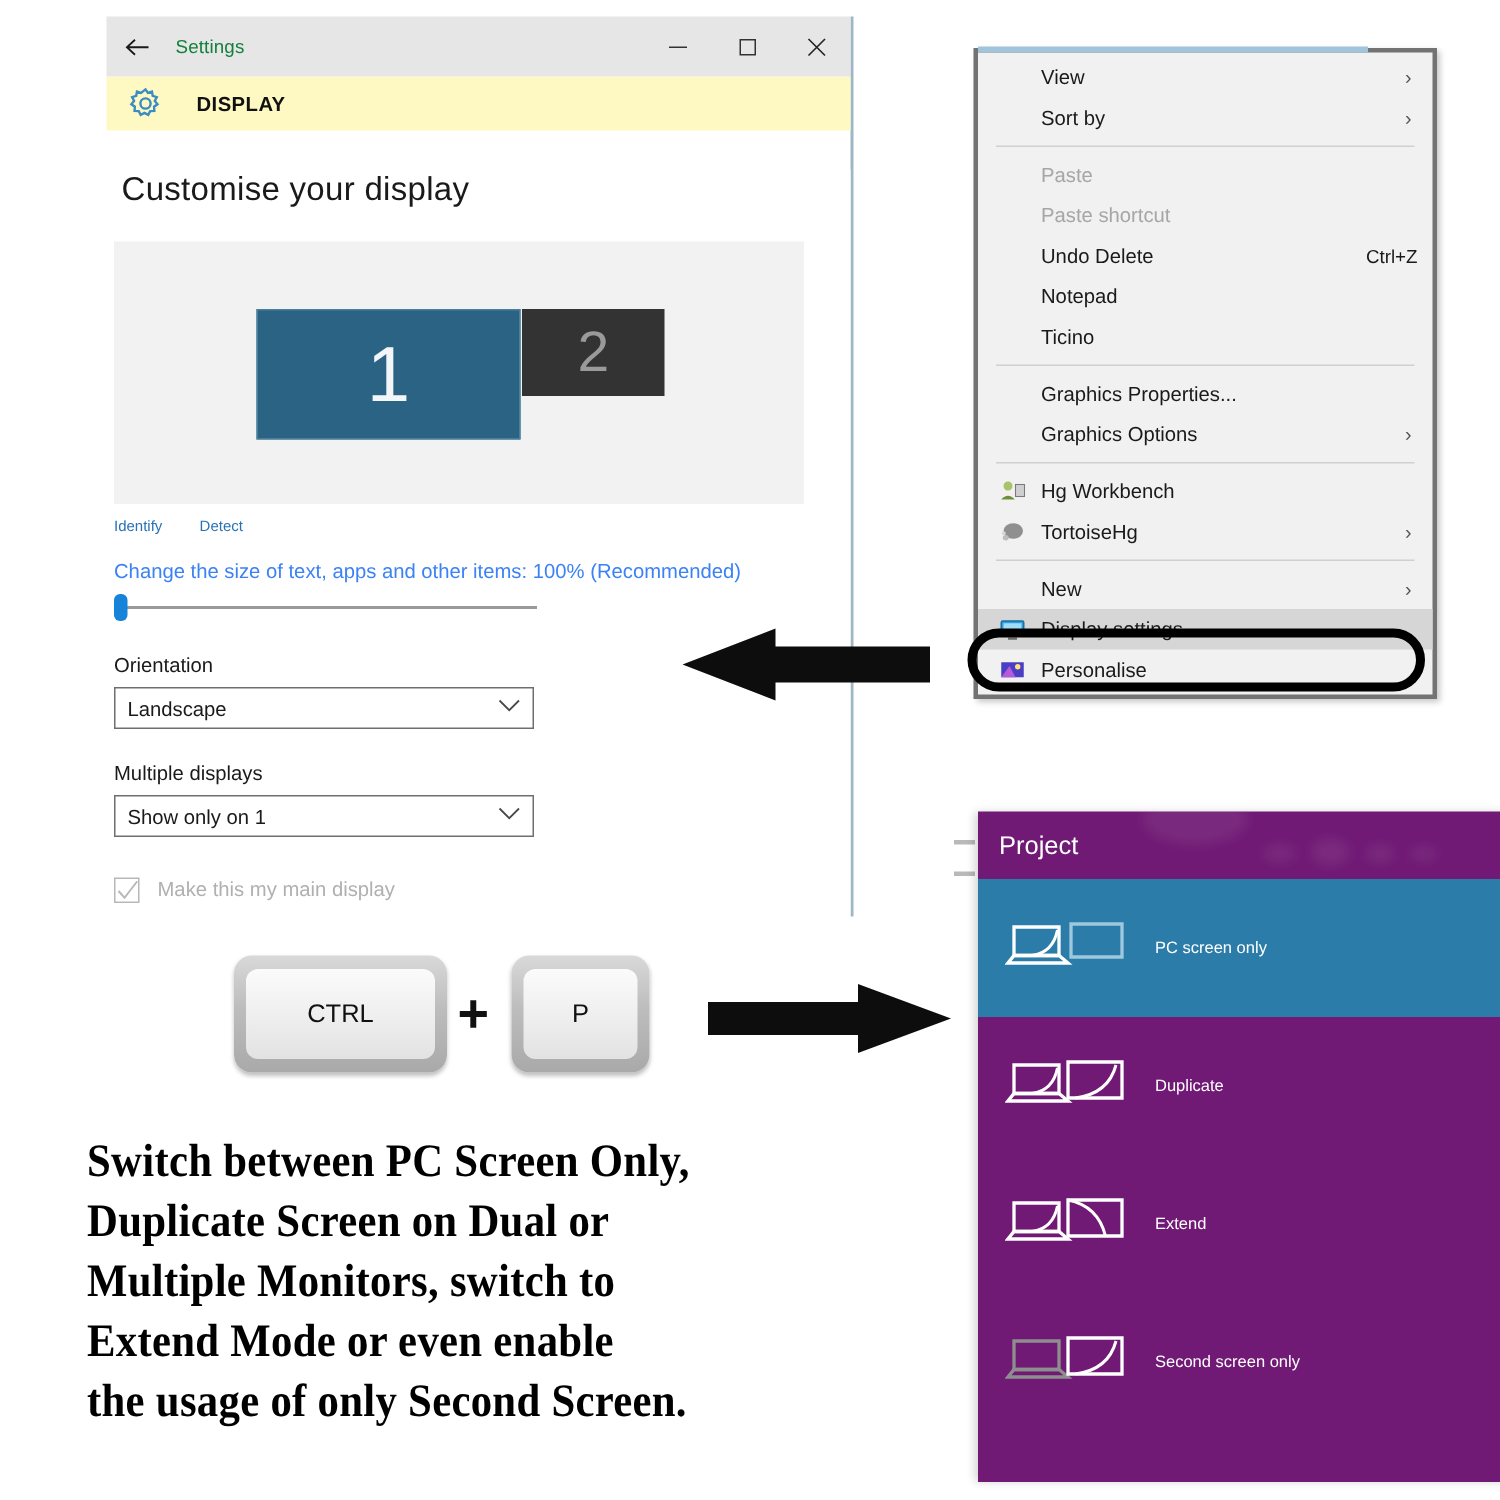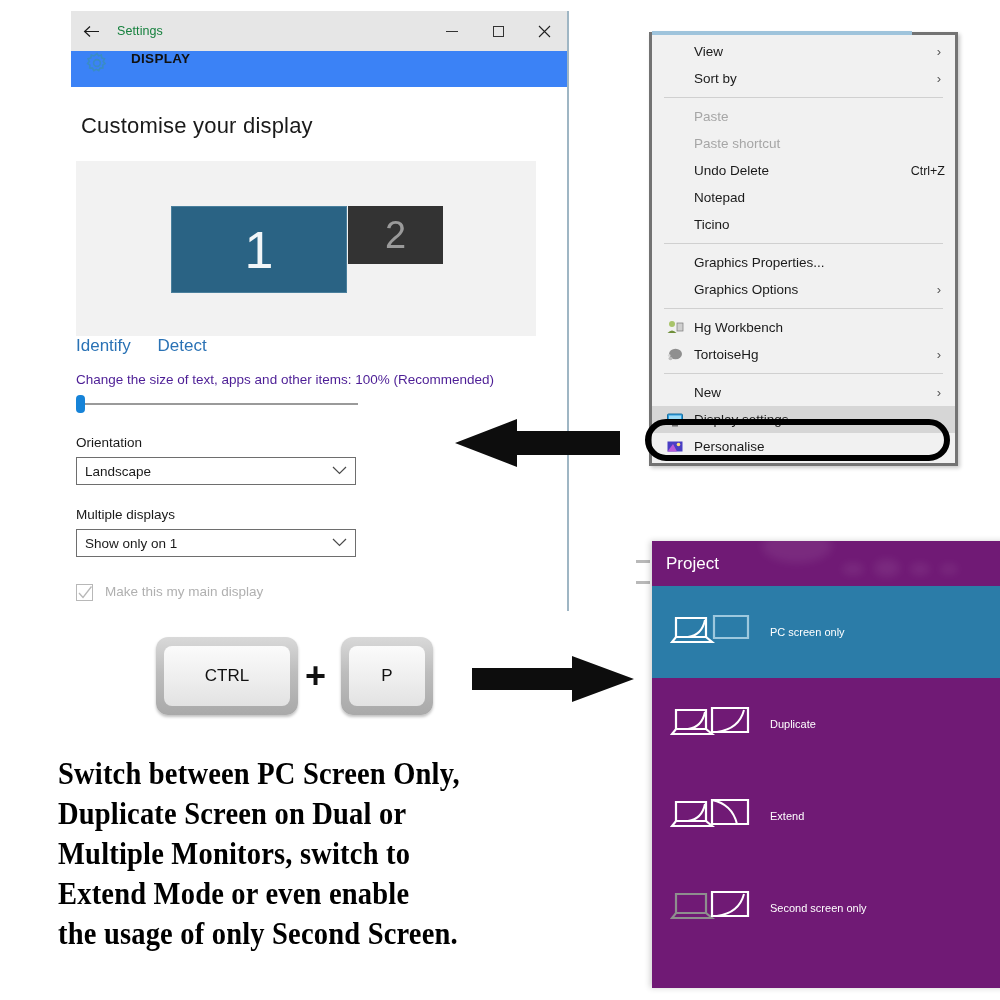--- a/index.html
+++ b/index.html
@@ -29,21 +29,21 @@
   }
   .sw-title { font-size: 12.5px; color: #15803d; margin-left: 6px; letter-spacing: .1px; }
   .sw-winbtns { position: absolute; right: 0; top: 0; height: 40px; display: flex; }
   .sw-winbtn {
     width: 46px; height: 40px; display: flex; align-items: center; justify-content: center;
     color: #222; font-size: 15px;
   }
   .sw-winbtn .glyph-min { display:block; width:12px; height:1px; background:#333; }
   .sw-winbtn .glyph-max { display:block; width:11px; height:11px; border:1.4px solid #333; box-sizing:border-box; }
   .sw-header2 {
-    height: 36px; background: #3b82f6; display: flex; align-items: flex-start; padding-left: 14px;
+    height: 36px; background: #fef9c3; display: flex; align-items: center; padding-left: 14px;
   }
   .gear-icon { width: 24px; height: 24px; color: #2a7ab0; }
   .sw-header2 .hdr-label {
     font-size: 13.5px; font-weight: bold; color: #111; margin-left: 22px; letter-spacing: .3px;
   }
   .sw-body { padding: 0 0 0 0; background: #fff; height: 524px; position: relative; }
 
   .page-title {
     font-size: 22px; color: #1a1a1a; font-weight: normal;
     margin: 26px 0 0 5px; padding-left: 0px; letter-spacing: .2px;
@@ -60,23 +60,23 @@
   }
   .mon1 {
     left: 95px; top: 45px; width: 174px; height: 85px;
     background: #2a6384; color: #f2f6f8; font-size: 52px;
     border: 1px solid #4a7f9c;
   }
   .mon2 {
     left: 272px; top: 45px; width: 95px; height: 58px;
     background: #333333; color: #9a9a9a; font-size: 38px;
   }
-  .links-row { font-size: 17px; }
+  .links-row { margin-top: 10px; font-size: 10px; }
   .link { color: #2a72b5; margin-right: 22px; }
-  .scale-label { margin-top: 16px; font-size: 13.5px; color: #4c1d95; }
+  .scale-label { margin-top: 16px; font-size: 13.5px; color: #3b82f6; }
   .slider-wrap { margin-top: 8px; position: relative; width: 282px; height: 18px; }
   .slider-track {
     position: absolute; left: 4px; top: 8px; width: 278px; height: 2px; background: #9a9a9a;
   }
   .slider-thumb {
     position: absolute; left: 0px; top: 0px; width: 9px; height: 18px;
     background: #1683d8; border-radius: 4px;
   }
   .field-label { margin-top: 22px; font-size: 13.5px; color: #1a1a1a; }
   .combo {

